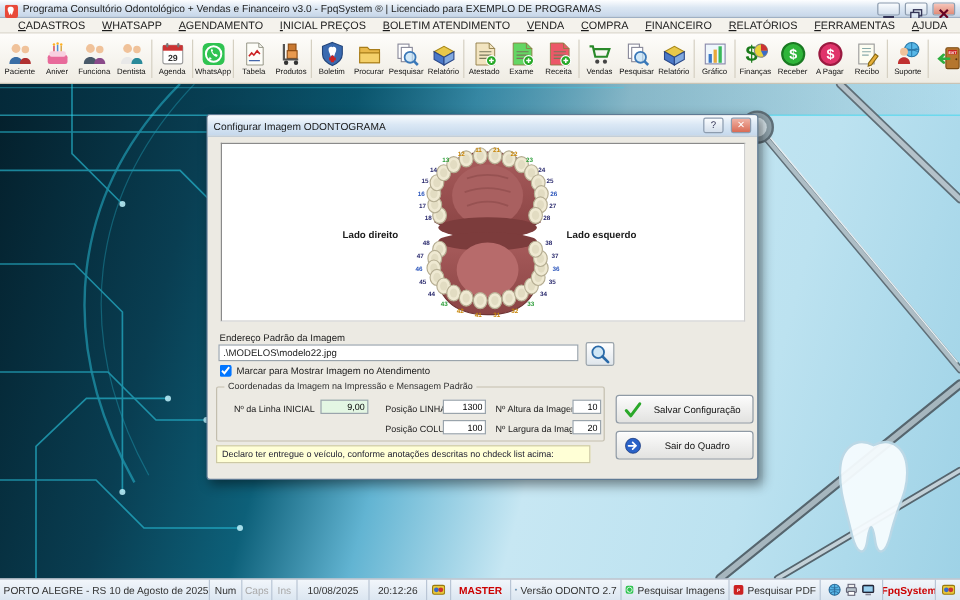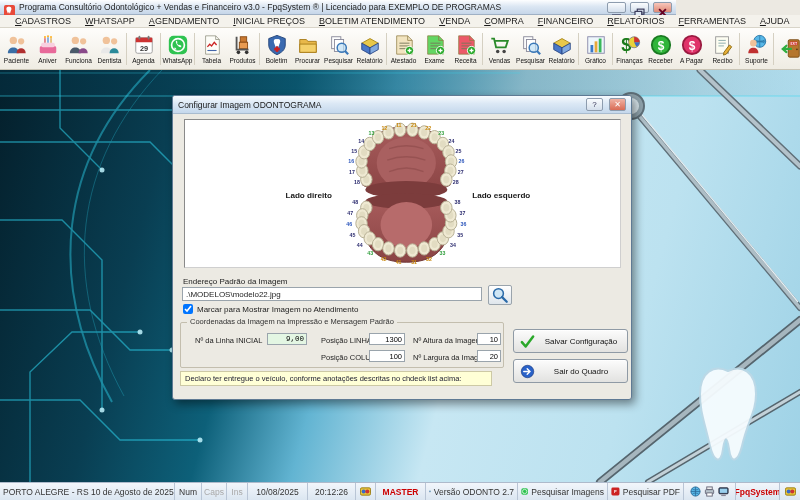--- a/index.html
+++ b/index.html
@@ -1,20 +1,20 @@
 <!DOCTYPE html>
 <html><head>
 <meta charset="utf-8">
 <style>
   html,body{margin:0;padding:0;background:#444;}
   *{box-sizing:border-box;font-family:"Liberation Sans",sans-serif;}
   .screen{position:relative;width:800px;height:500px;background:#ece9e2;overflow:hidden;}
 
   
-  .titlebar{position:absolute;top:0;left:0;width:676px;height:15px;
+  .titlebar{position:absolute;top:0;left:0;width:800px;height:15px;
     background:linear-gradient(#fdfeff,#dce7f3 45%,#c6d6e9);border-bottom:1px solid #9fb0c4;
     display:flex;align-items:center;padding:0 4px;gap:4px;}
   .titlebar .title{font-size:8.5px;color:#222;white-space:nowrap;overflow:hidden;flex:1;}
   .winbtn{width:19px;height:11px;border:1px solid #8d9cae;border-radius:2px;
     background:linear-gradient(#fafcfe,#d4dfec);display:flex;align-items:center;justify-content:center;}
   .winbtn svg{width:9px;height:7px;}
   .winbtn.close{background:linear-gradient(#f7c6bb,#e08a76);}
 
   
   .menubar{position:absolute;top:15px;left:0;width:800px;height:13px;background:#f4f2ec;
@@ -56,21 +56,21 @@
   .mag-btn{position:absolute;left:315px;top:189px;width:24px;height:20px;border:1px solid #9aa4ac;border-radius:2px;
     background:linear-gradient(#ffffff,#dfe6ec);display:flex;align-items:center;justify-content:center;}
   .mag-btn svg{width:13px;height:13px;}
   .chk-row{position:absolute;left:10px;top:208px;display:flex;align-items:center;gap:4px;}
   .chk-row input{width:10px;height:10px;margin:0;}
   .chk-row span{font-size:8px;color:#222;}
   .groupbox{position:absolute;left:7px;top:226px;width:324px;height:46px;border:1px solid #c3beae;border-radius:2px;}
   .groupbox .gtitle{position:absolute;top:-6px;left:6px;background:#eceae3;padding:0 3px;font-size:7.5px;color:#333;}
   .gb-lbl{position:absolute;font-size:7.5px;color:#222;white-space:nowrap;}
   .gb-fld{position:absolute;height:12px;border:1px solid #9aa4ac;background:#fff;font-size:7.5px;padding:0 2px;}
-  .gb-fld.mint{background:#e3f6e3;font-family:Liberation Mono, monospace;}
+  .gb-fld.mint{background:#e3f6e3;}
   .note{position:absolute;left:7px;top:275px;width:312px;height:15px;background:#ffffd6;border:1px solid #cdc9a5;
     font-size:7.5px;color:#223;display:flex;align-items:center;padding:0 4px;white-space:nowrap;overflow:hidden;}
   .dlg-button{position:absolute;left:340px;width:115px;height:24px;border:1px solid #8f9aa5;border-radius:3px;
     background:linear-gradient(#fcfcfc,#e2e2e0);display:flex;align-items:center;gap:6px;padding:0 6px;
     font-size:8px;color:#111;box-shadow:0 1px 0 rgba(255,255,255,.8) inset;}
   .dlg-button svg{width:15px;height:15px;flex:none;}
   .dlg-button .btext{flex:1;text-align:center;}
 
   
   .statusbar{position:absolute;top:482px;left:0;width:800px;height:18px;

